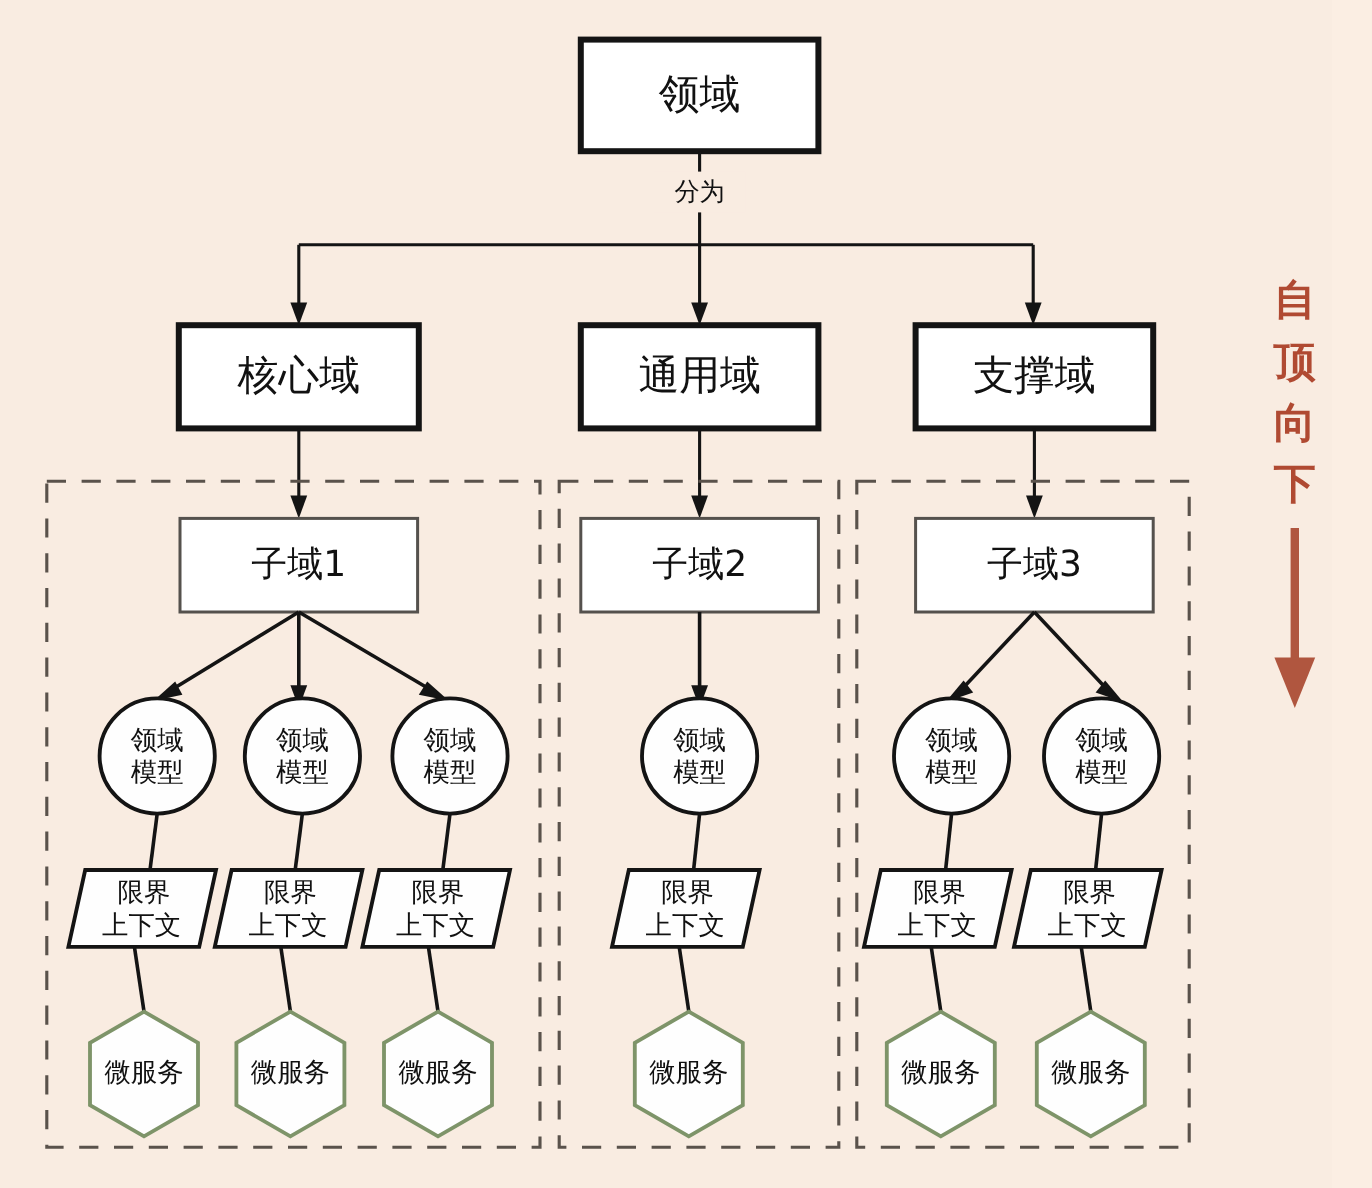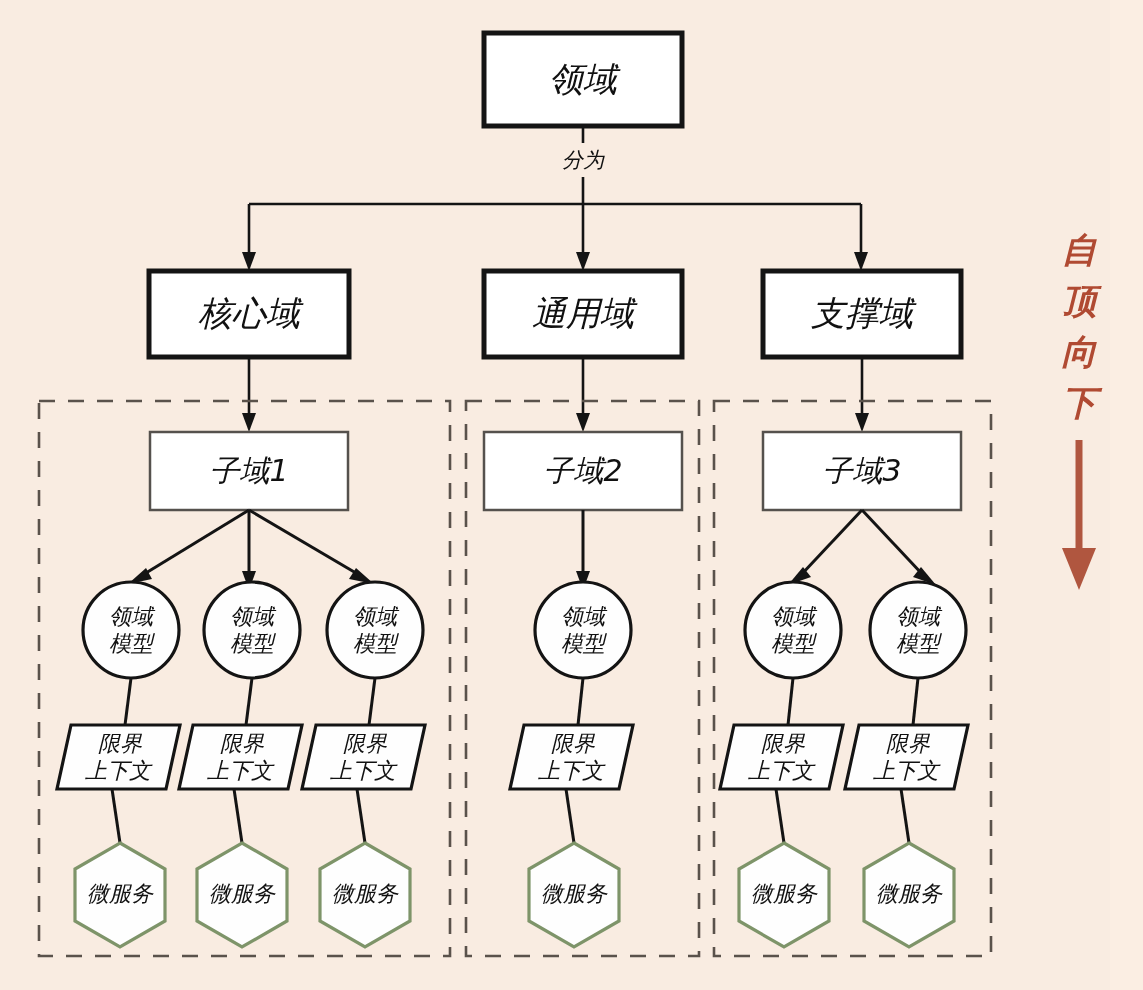--- a/index.html
+++ b/index.html
@@ -7,21 +7,20 @@
     padding: 0;
     background: #fbeee3;
   }
   #stage {
     position: relative;
     width: 1143px;
     height: 990px;
     background: #f9ece1;
     overflow: hidden;
     font-family: "DejaVu Sans", "Liberation Sans", sans-serif;
-    font-style: italic;
   }
   
   #right-band {
     position: absolute;
     top: 0;
     left: 1110px;
     width: 33px;
     height: 990px;
     background: #fbeee3;
   }

